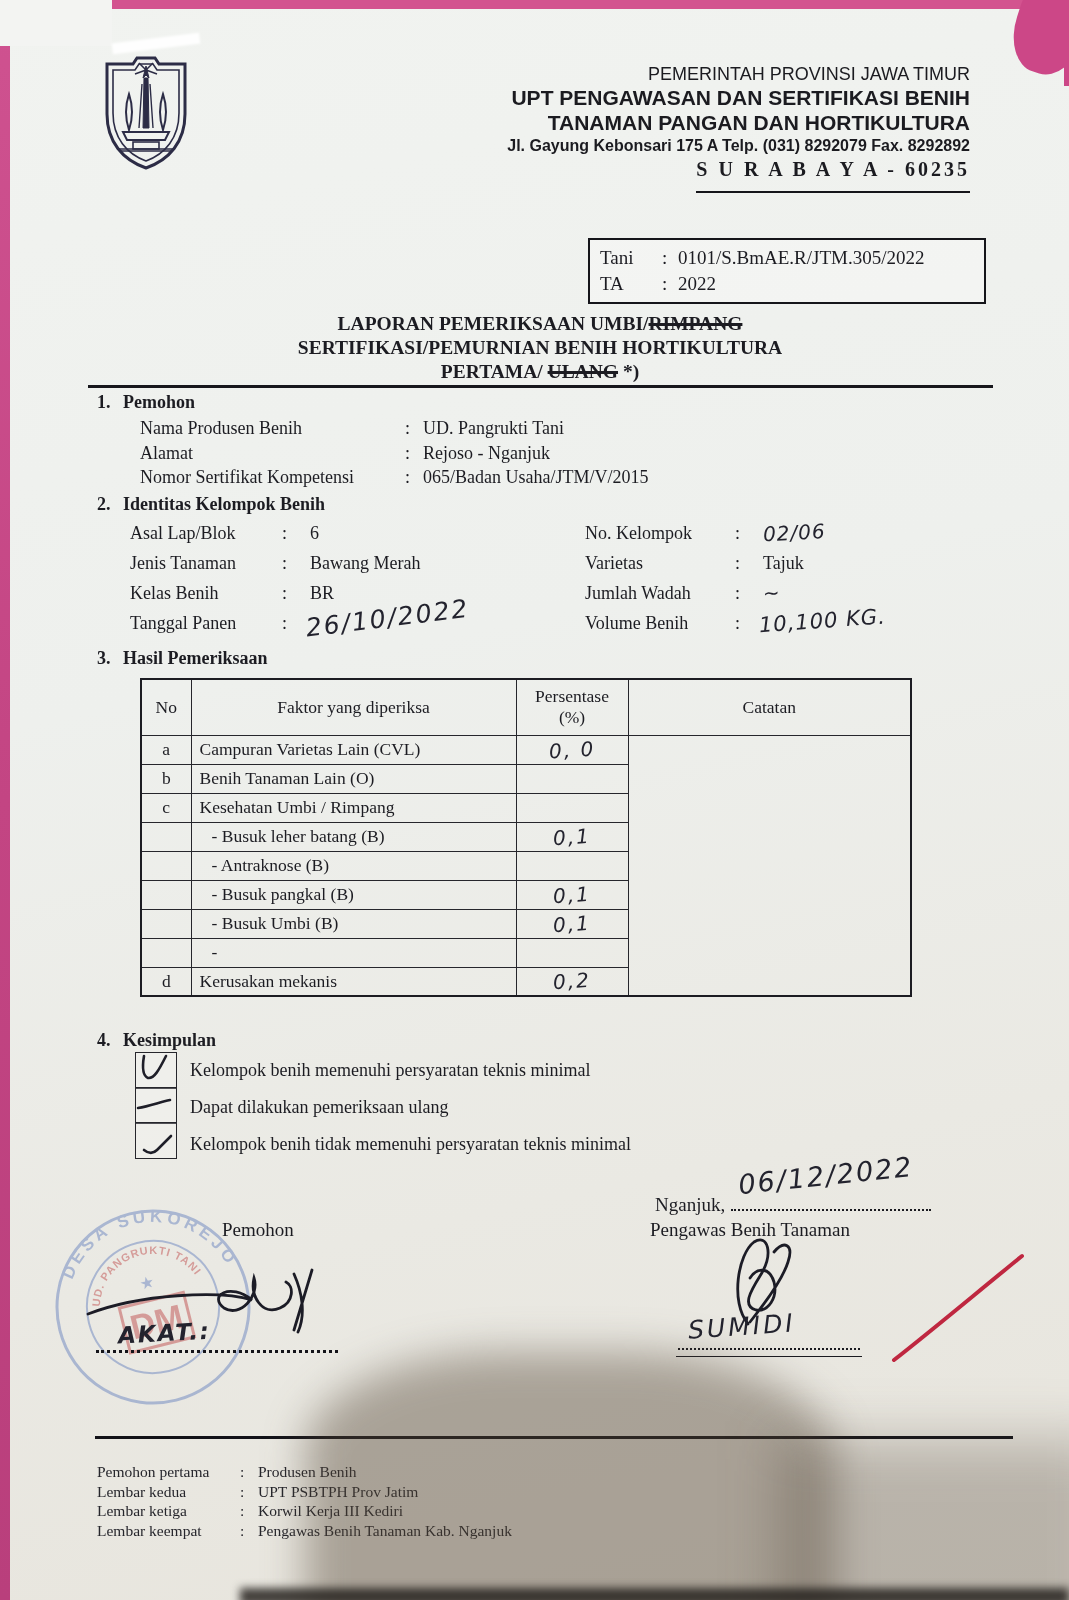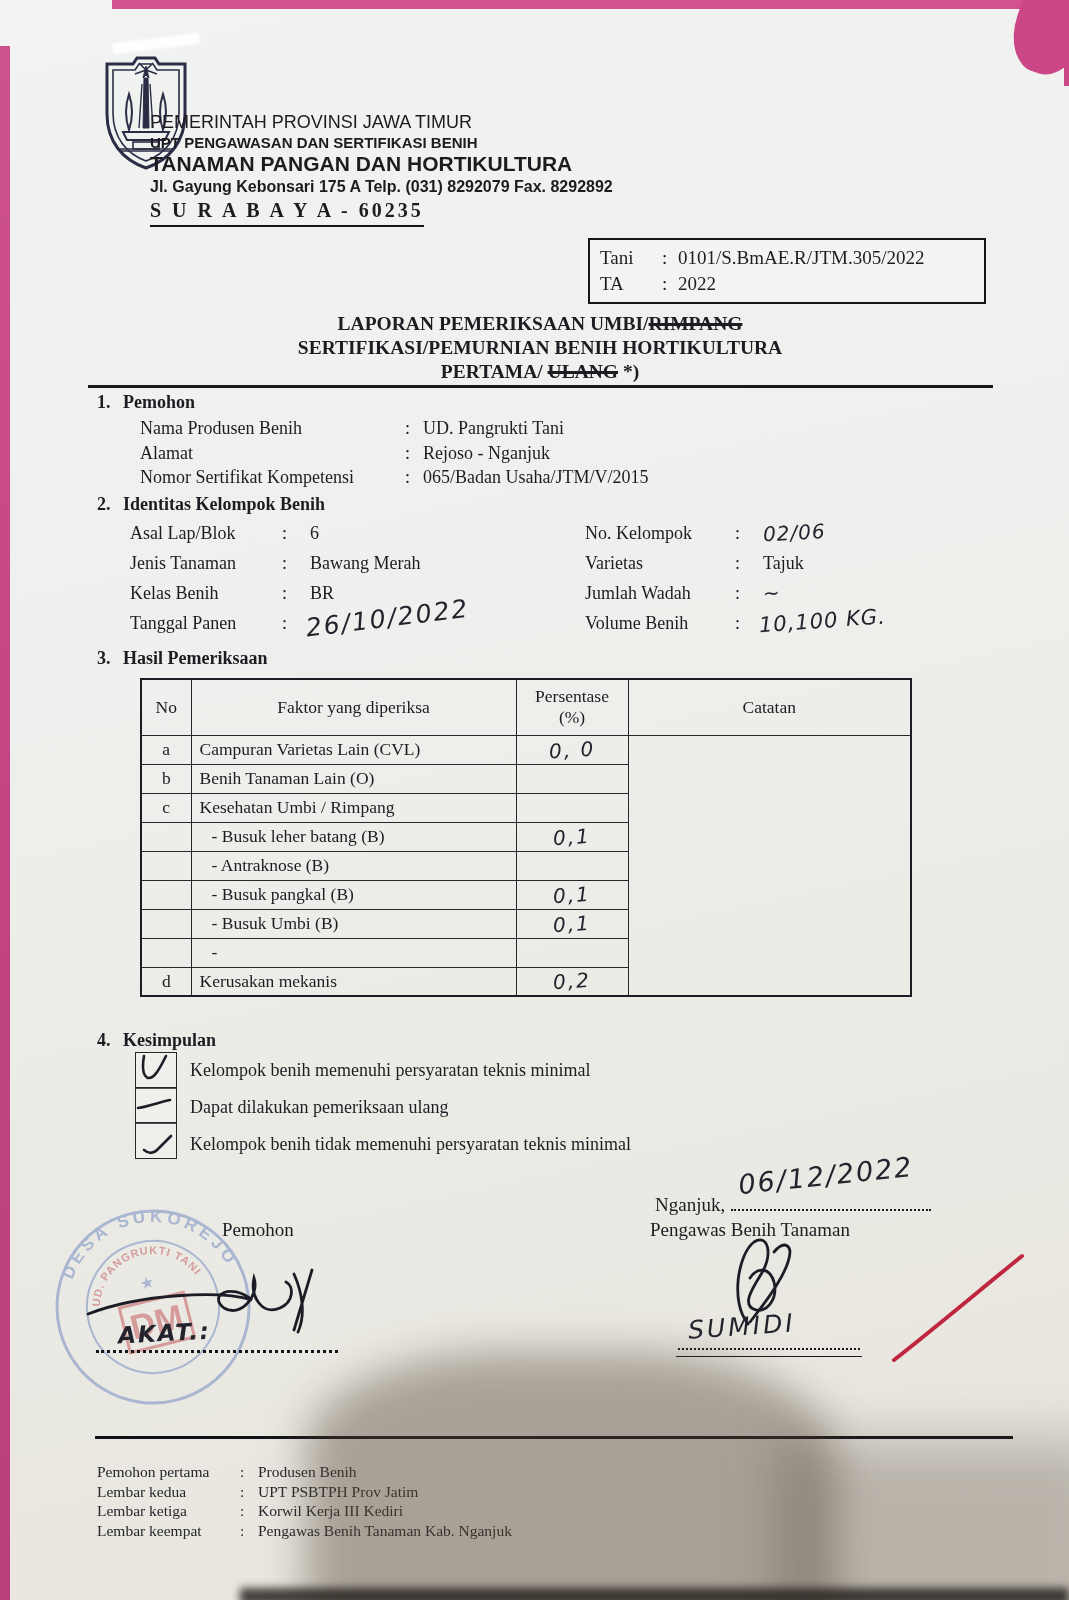--- a/index.html
+++ b/index.html
@@ -21,30 +21,30 @@
 
   
   .shadow-main { position:absolute; left:305px; top:1352px; width:530px; height:330px;
                  background:rgba(82,66,51,.42); border-radius:38% 40% 0 0 / 30% 32% 0 0; filter:blur(20px); }
   .shadow-corner { position:absolute; right:-40px; bottom:-50px; width:330px; height:210px;
                  background:rgba(75,63,50,.30); filter:blur(28px); }
   .edge-bottom { position:absolute; left:240px; right:0; bottom:-5px; height:17px;
                  background:rgba(38,34,30,.85); filter:blur(4px); }
 
   
-  .hdr { position:absolute; left:150px; top:64px; width:820px; text-align:left;
-         font-family:"Liberation Sans", sans-serif; color:#1b1b20;margin-top:48px; }
+  .hdr { position:absolute; left:150px; top:64px; width:820px; text-align:right;
+         font-family:"Liberation Sans", sans-serif; color:#1b1b20; }
   .hdr .l1 { font-size:18px; }
   .hdr .l2 { font-size:19px; font-weight:bold; margin-top:2px; }
-  .hdr .l3 { font-size:15px; font-weight:bold; margin-top:1px; }
+  .hdr .l3 { font-size:21px; font-weight:bold; margin-top:1px; }
   .hdr .l4 { font-size:21px; font-weight:bold; margin-top:1px; }
   .hdr .addr { font-size:16px; font-weight:bold; margin-top:2px; }
   .hdr .city { font-family:"Liberation Serif", serif; font-size:20px; font-weight:bold;
                letter-spacing:3px; margin-top:3px; }
-  .hdr .city span { border-bottom:2.5px solid #15151a; padding-bottom:4px; }
+  .hdr .city span { border-bottom:2.5px solid #15151a; padding-bottom:11px; }
 
   .logo { position:absolute; left:99px; top:50px; width:94px; height:126px; }
 
   
   .nomor-box { position:absolute; left:588px; top:238px; width:398px; height:66px;
                border:2.2px solid #15151a; padding:5px 10px; font-size:19px; background:rgba(255,255,255,.25); }
   .nomor-box .row { display:flex; line-height:26px; }
   .nomor-box .nlbl { width:62px; }
   .nomor-box .ncol { width:16px; }
 

